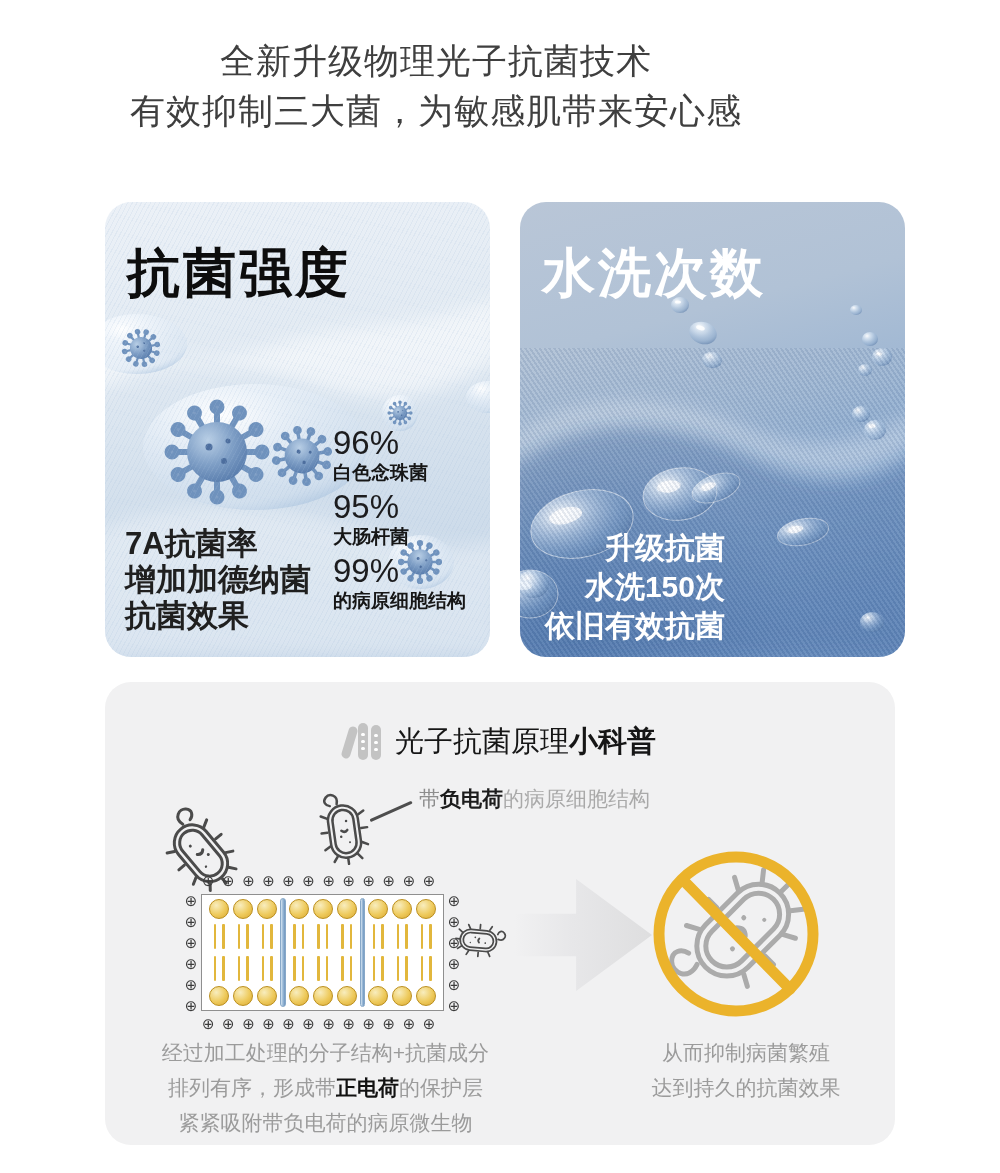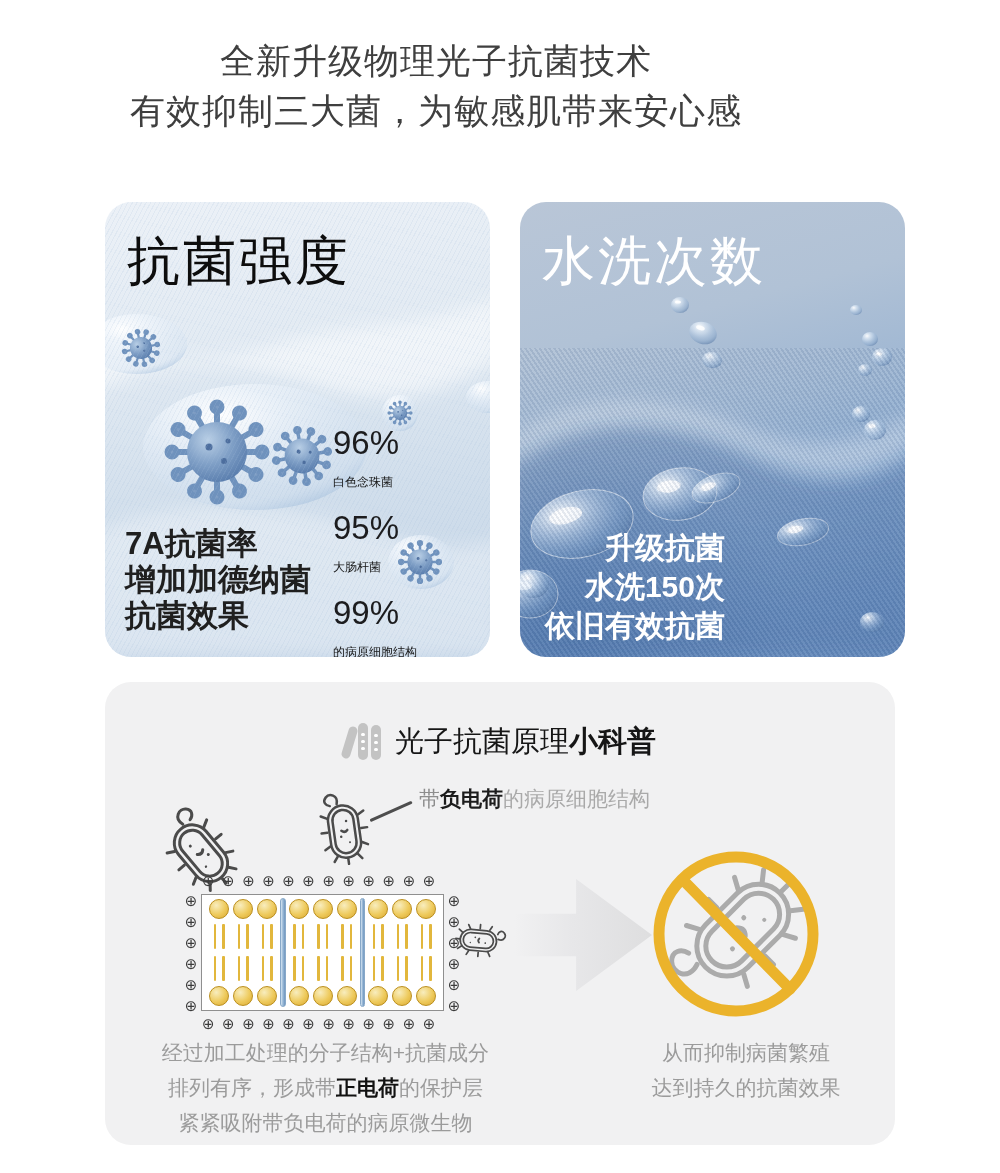--- a/index.html
+++ b/index.html
@@ -20,31 +20,31 @@
      pointer-events:none; }
   .card-wash { left:520px;
      background:
        radial-gradient(95% 70% at 14% 96%, rgba(74,115,170,0.55) 0%, rgba(74,115,170,0) 60%),
        linear-gradient(165deg,#b9c6d7 0%,#b1c2d6 28%,#9fb7d3 48%,#87a8cf 68%,#7499c7 86%,#6c92c2 100%); }
   .card-wash::after { content:""; position:absolute; left:0; right:0; top:32%; bottom:0;
      background:repeating-linear-gradient(56deg, rgba(25,55,105,0.10) 0 2px, rgba(255,255,255,0.05) 2px 4px);
      pointer-events:none; }
   .card-art { position:absolute; left:0; top:0; }
 
-  .card-title { position:absolute; left:22px; top:24px; font-size:53px; font-weight:400;
+  .card-title { position:absolute; left:22px; top:36px; font-size:53px; font-weight:700;
                 letter-spacing:3px; z-index:3; }
   .card-strength .card-title { color:#0d0d0d; }
   .card-wash .card-title { color:#ffffff; }
 
   .feature-lines { position:absolute; left:20px; top:324px; z-index:3;
                    font-size:31px; font-weight:600; line-height:36px; color:#1f1f1f; }
   .stats { position:absolute; left:228px; top:222px; z-index:3; display:flex;
-           flex-direction:column; gap:16px; }
+           flex-direction:column; gap:4px; }
   .stat-percent { font-size:33px; line-height:37px; font-weight:400; color:#1c1c1e; }
-  .stat-label   { font-size:12px; line-height:22px; font-weight:400; color:#161616; margin-top:10px; }
+  .stat-label   { font-size:19px; line-height:22px; font-weight:700; color:#161616; margin-top:1px; }
 
   .wash-lines { position:absolute; left:25px; top:326px; z-index:3; color:#ffffff;
                 font-size:30px; font-weight:600; line-height:39px;text-align:right; }
 
   
   .science { position:absolute; left:105px; top:682px; width:790px; height:463px;
              border-radius:26px; background:#f1f1f2; }
   .sci-header { position:absolute; top:40px; left:0; width:100%; display:flex;
                 justify-content:center; align-items:center; gap:13px; }
   .books-icon { position:relative; width:38px; height:40px; }

